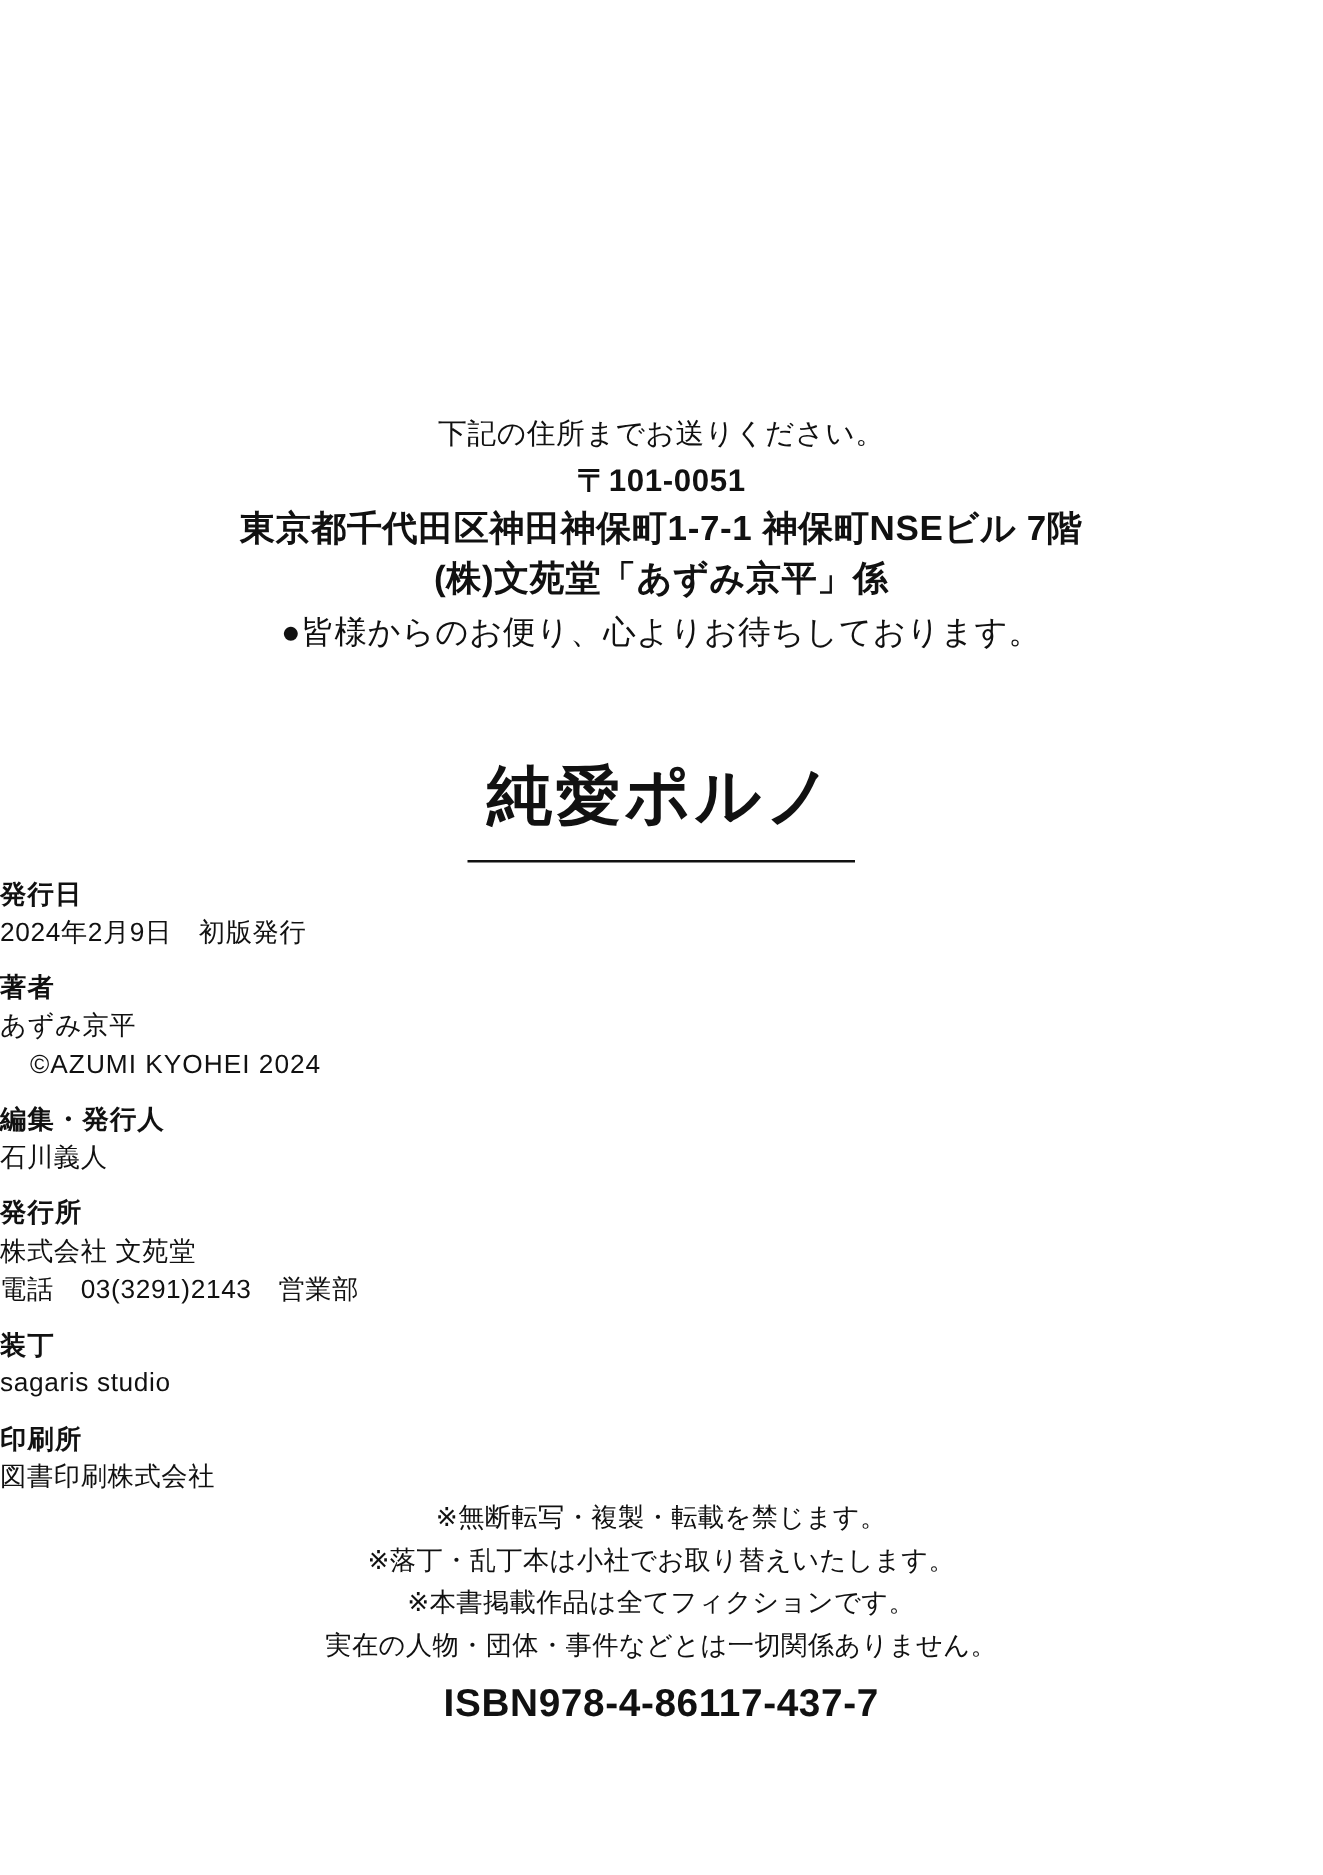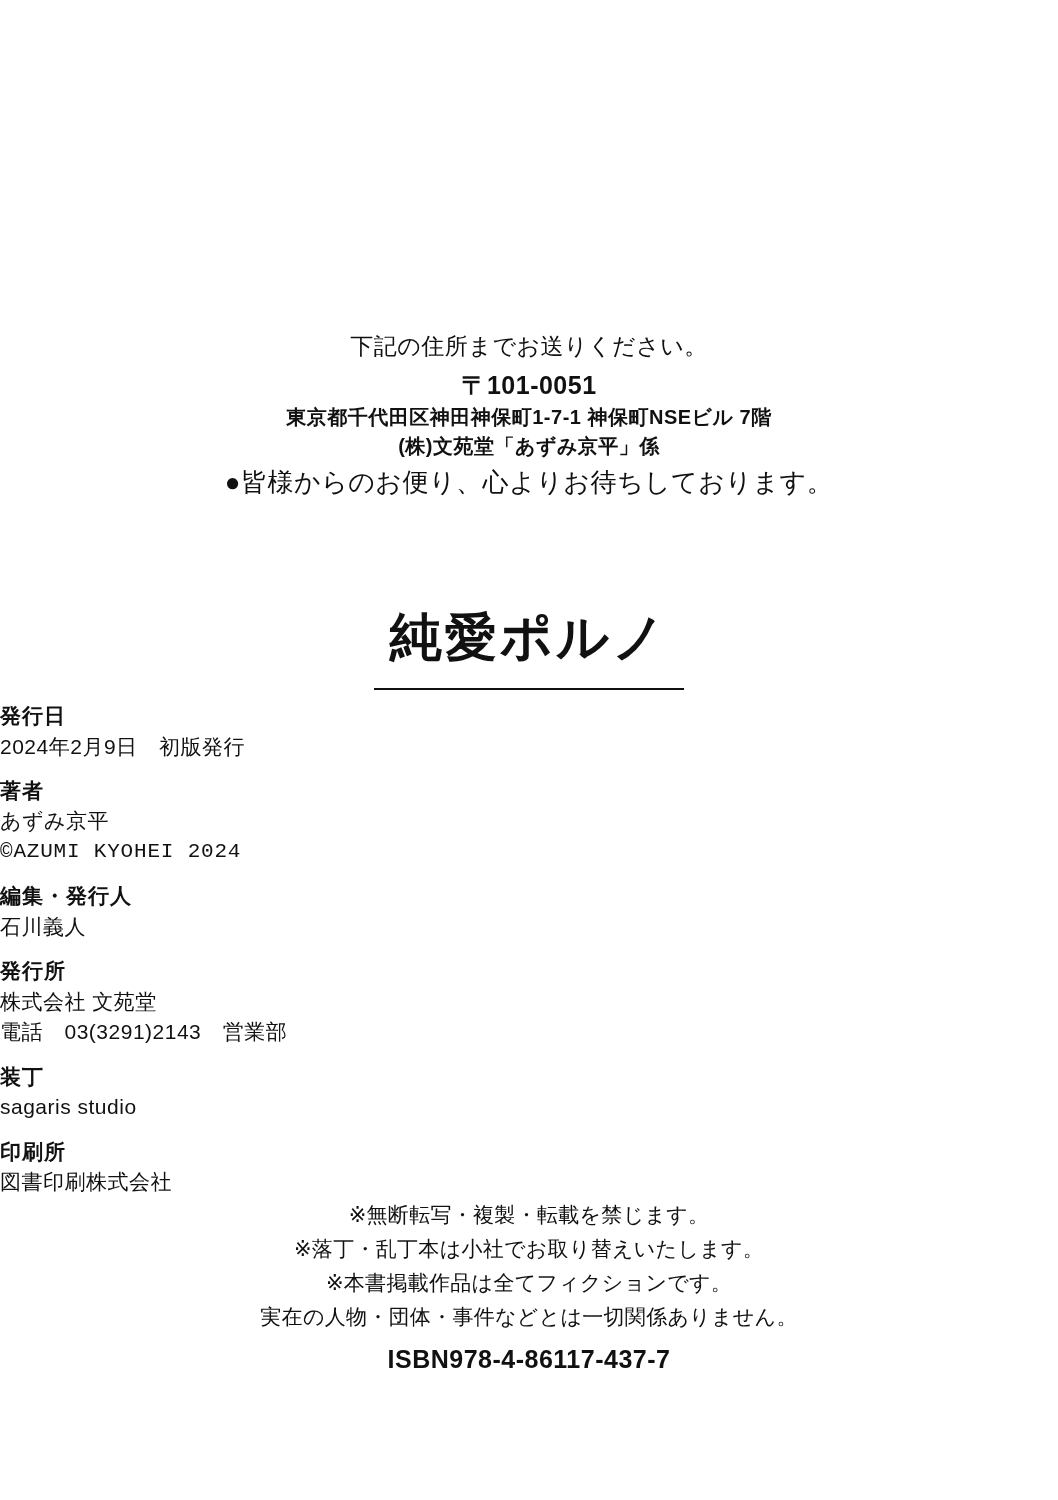--- a/index.html
+++ b/index.html
@@ -40,21 +40,21 @@
     font-size: 23px;
     font-weight: 400;
   }
   .addr-zip {
     font-size: 25px;
     font-weight: 700;
     letter-spacing: 1.5px;
     margin-top: 5px;
   }
   .addr-3, .addr-4 {
-    font-size: 20px;
+    font-size: 28px;
     font-weight: 700;
     letter-spacing: 0.2px;
   }
   .addr-5 {
     font-size: 26px;
     font-weight: 400;
     margin-top: 4px;
   }
 
   
@@ -99,22 +99,23 @@
     line-height: 1.5;
     letter-spacing: 1px;
   }
   .col-val {
     font-size: 21px;
     font-weight: 400;
     line-height: 1.45;
     letter-spacing: 0.5px;
   }
   .col-val.mono-ish {
-    font-family: Liberation Mono, monospace;
+    font-family: Liberation Sans, sans-serif;
     letter-spacing: 0.8px;
+    padding-left: 24px;
   }
 
   
   .notes {
     position: absolute;
     top: 1198px;
     left: 0;
     width: 1058px;
     text-align: center;
   }
@@ -125,21 +126,21 @@
     letter-spacing: 0.3px;
   }
 
   
   .isbn {
     position: absolute;
     top: 1345px;
     left: 0;
     width: 1058px;
     text-align: center;
-    font-size: 25px;
+    font-size: 31px;
     font-weight: 700;
     letter-spacing: 0.5px;
   }
 </style>
 </head>
 <body>
 
 <div class="page">
 
   <div class="address-block">

